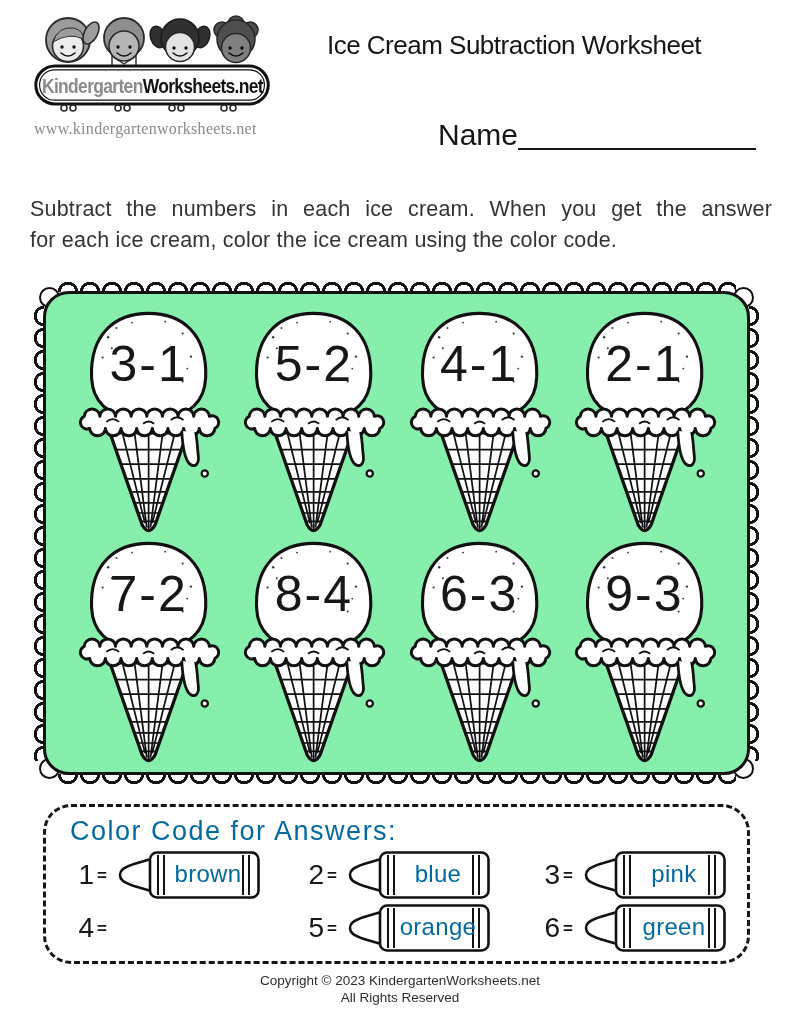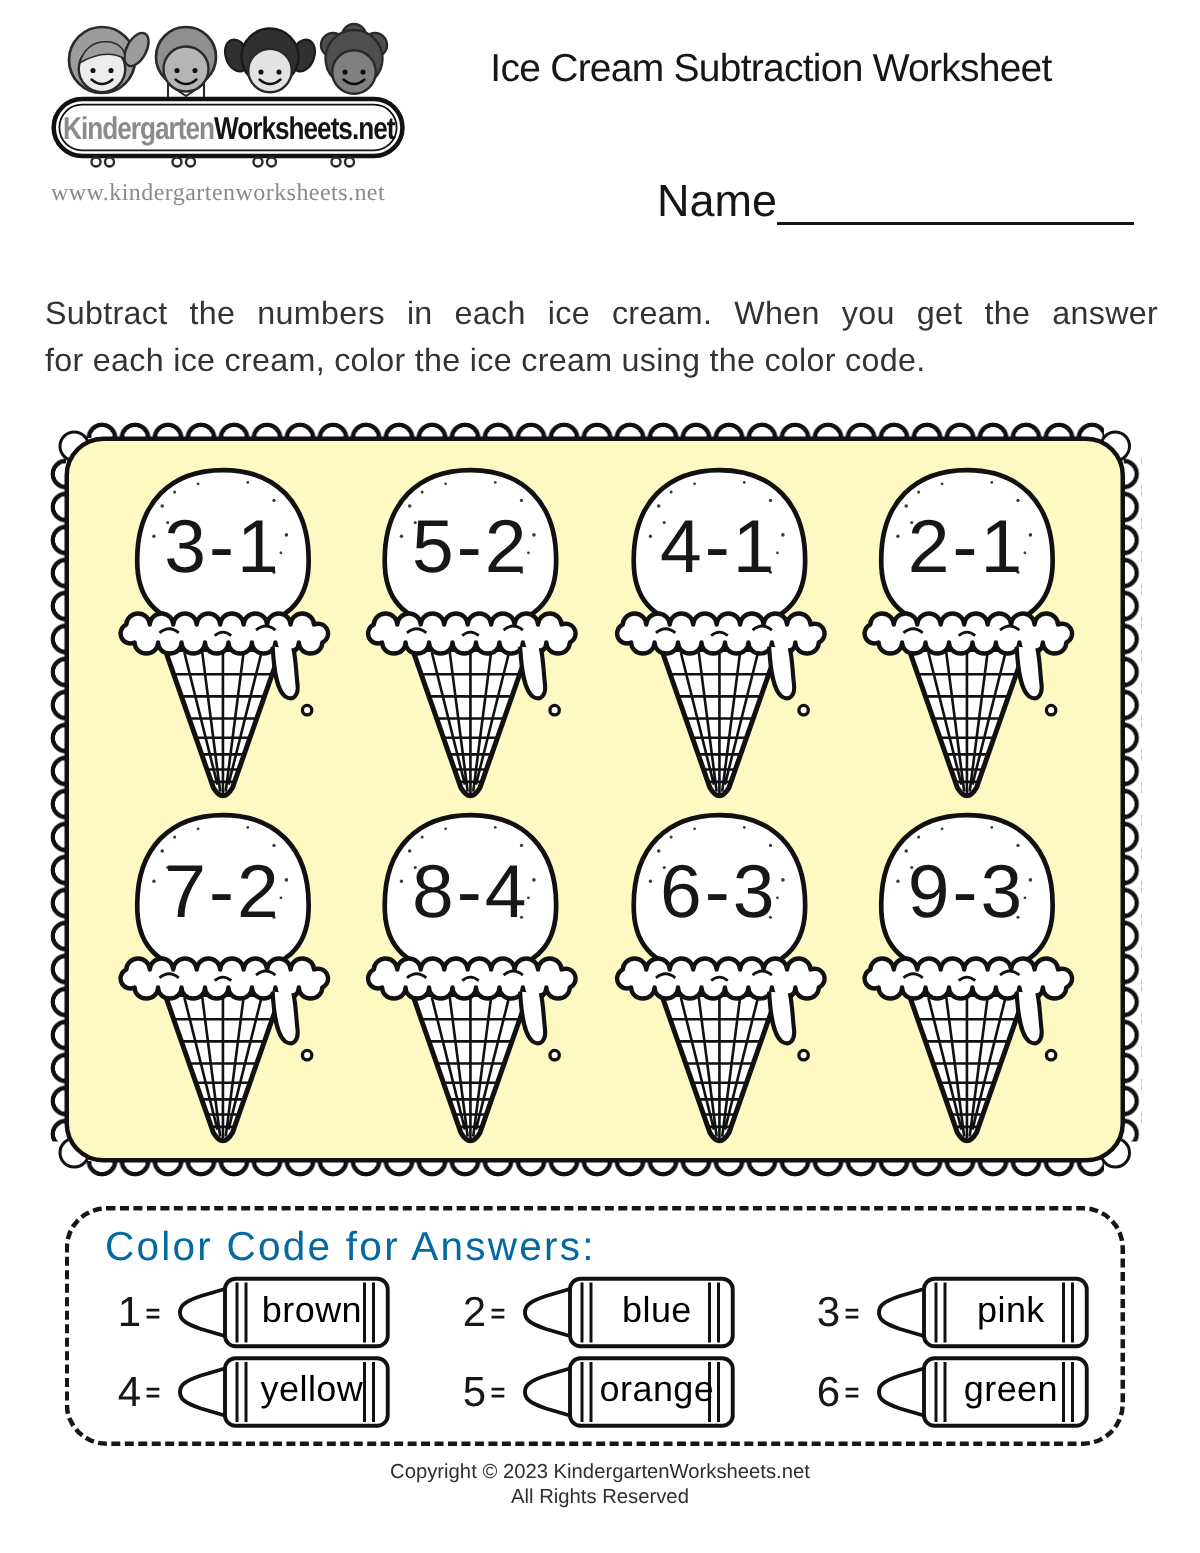--- a/index.html
+++ b/index.html
@@ -50,21 +50,21 @@
   .sc-right { top:14px; bottom:14px; right:-11px; width:12px;
     background-image:radial-gradient(circle at 0px 11px,#fff 7.2px,#111 7.4px 10px,transparent 10.5px);
     background-size:12px 22px; background-repeat:repeat-y; }
   .corner-bump { position:absolute; width:21px; height:21px; border:2.6px solid #111;
     border-radius:50%; background:#fff; }
   .cb-tl { top:-4px; left:-4px; } .cb-tr { top:-4px; right:-4px; }
   .cb-bl { bottom:-4px; left:-4px; } .cb-br { bottom:-4px; right:-4px; }
 
   .sheet-box {
     position:absolute; top:291px; left:43px; width:707px; height:484px;
-    background:#fef9c3; border:3.5px solid #111; border-radius:26px;
+    background:#86efac; border:3.5px solid #111; border-radius:26px;
   }
   .ic-grid {
     position:absolute; inset:0; padding:12px 20px 6px;
     display:grid; grid-template-columns:repeat(4,1fr); grid-template-rows:1fr 1fr;
   }
   .ic-cell { position:relative; }
   .ic-cell svg { width:100%; height:100%; display:block; }
   .prob {
     position:absolute; top:31px; left:0; right:0; text-align:center;
     font-size:50px; line-height:54px; letter-spacing:2px; color:#171717;
@@ -81,21 +81,21 @@
     padding-left:22px; align-items:center;
   }
   .code-entry { display:flex; align-items:center; }
   .code-num { font-size:28px; min-width:26px; text-align:right; color:#171717; }
   .code-eq { font-size:17px; font-weight:bold; margin:2px 5px 0 3px; color:#171717; }
   .crayon { position:relative; width:150px; height:52px; }
   .crayon svg { width:100%; height:100%; display:block; }
   .crayon-word {
     position:absolute; left:54px; right:12px; top:0; bottom:2px;
     display:flex; align-items:center; justify-content:center;
-    font-size:24px; color:#000000; letter-spacing:0.3px;
+    font-size:24px; color:#0369a1; letter-spacing:0.3px;
   }
 
   
   .footer { position:absolute; top:972px; left:0; right:0; text-align:center;
     font-size:13.5px; line-height:17px; color:#2e2e2e; }
 </style>
 </head>
 <body>
 
 <svg width="0" height="0" style="position:absolute" aria-hidden="true">
@@ -295,26 +295,20 @@
         <div class="crayon">
           <svg>
               <use href="#sym-crayon"></use>
             </svg>
           <span class="crayon-word">pink</span>
         </div>
       </div>
       <div class="code-entry">
         <span class="code-num">4</span>
         <span class="code-eq">=</span>
-        <div class="crayon">
-          <svg>
-              <use href="#sym-crayon"></use>
-            </svg>
-          <span class="crayon-word">yellow</span>
-        </div>
       </div>
       <div class="code-entry">
         <span class="code-num">5</span>
         <span class="code-eq">=</span>
         <div class="crayon">
           <svg>
               <use href="#sym-crayon"></use>
             </svg>
           <span class="crayon-word">orange</span>
         </div>

